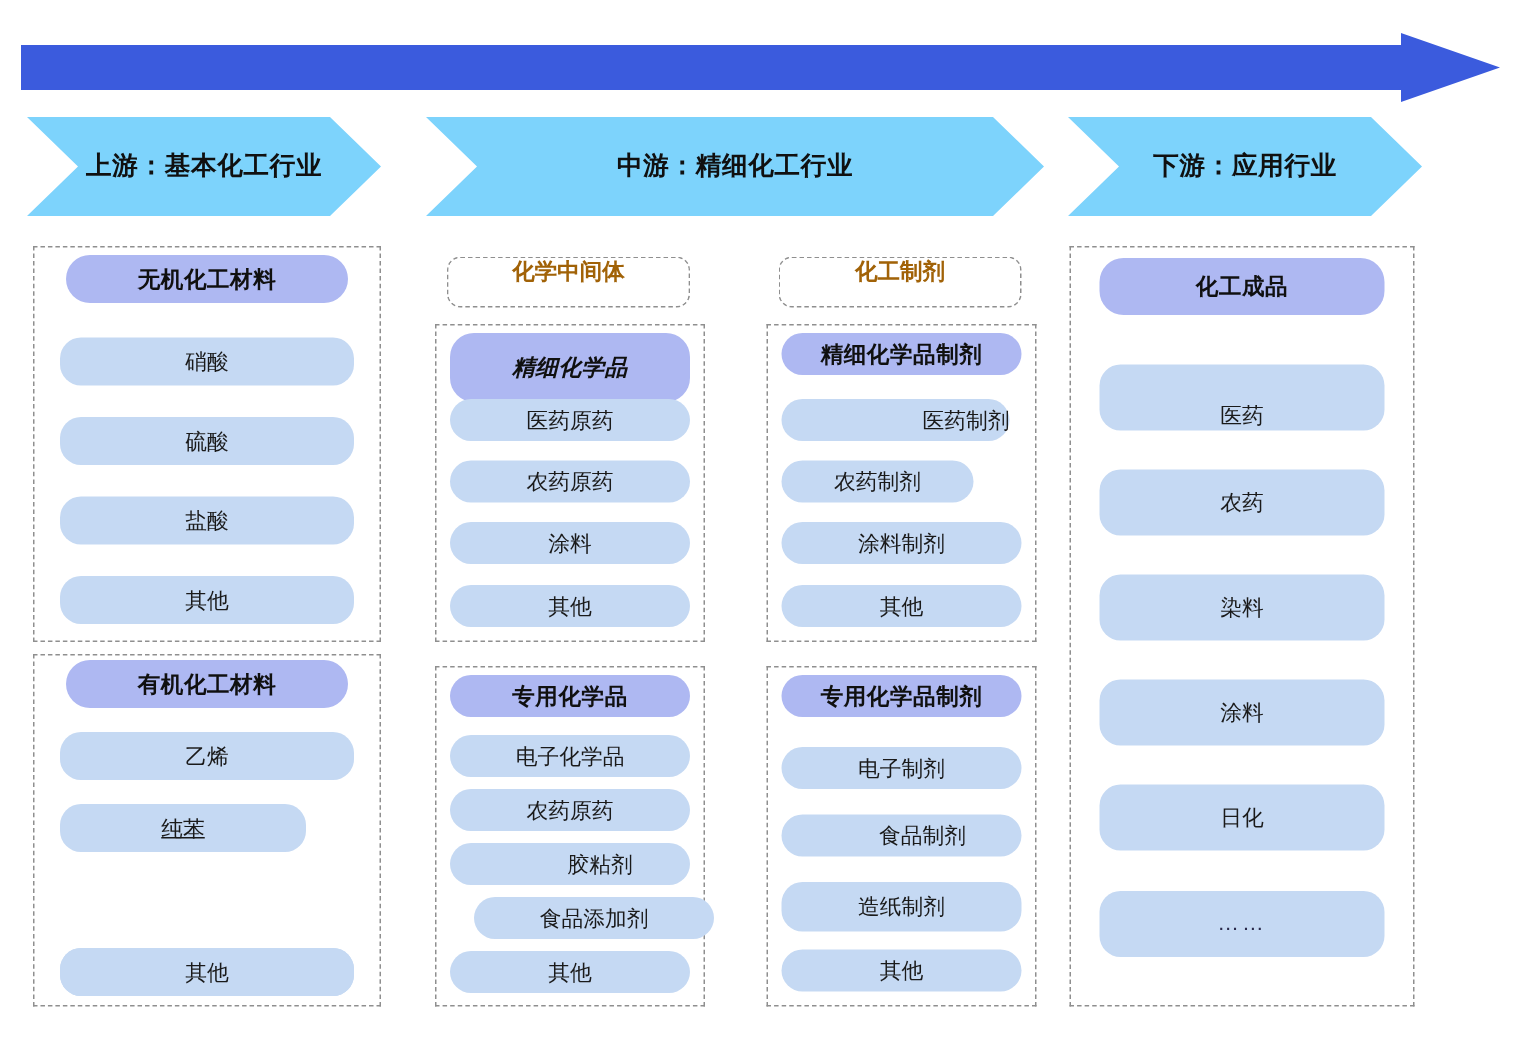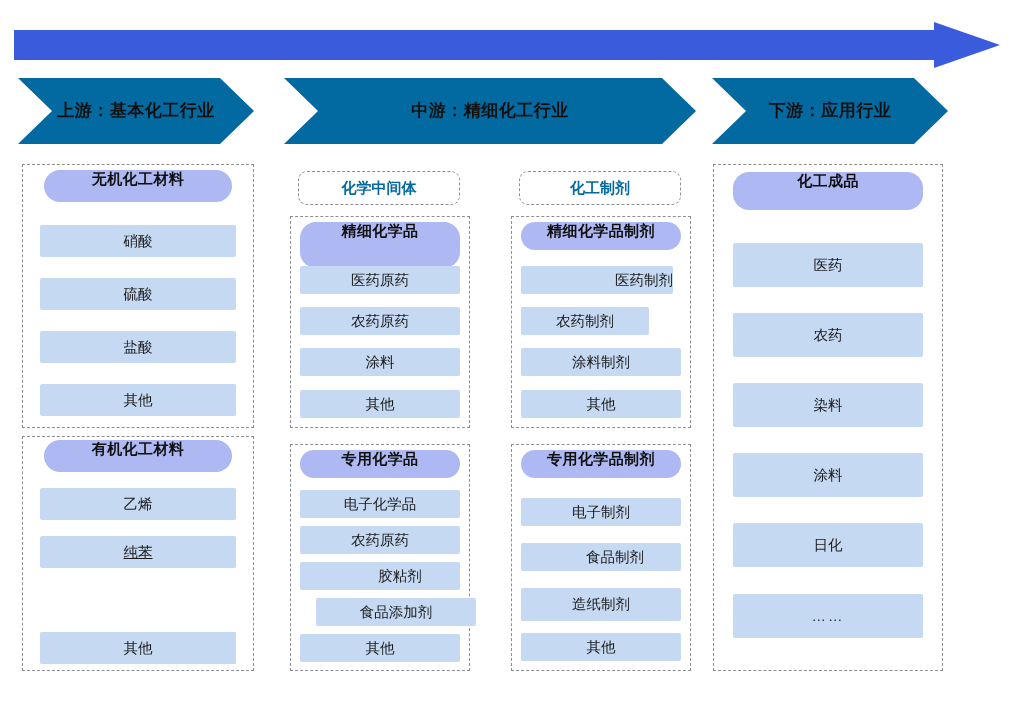--- a/index.html
+++ b/index.html
@@ -24,21 +24,21 @@
   }
   #top-arrow svg { display: block; width: 100%; height: 100%; }
 
   
   .chevron {
     position: absolute;
     display: flex;
     align-items: center;
     justify-content: center;
     text-align: center;
-    background: #0369a1;
+    background: #7dd3fc;
     color: #101010;
     font-weight: bold;
     font-size: 17px;
     line-height: 1.32;
     padding: 0 26px;
     letter-spacing: 0.5px;
   }
   .chevron.notch {
     clip-path: polygon(0 0, calc(100% - 34px) 0, 100% 50%, calc(100% - 34px) 100%, 0 100%, 34px 50%);
   }
@@ -52,43 +52,43 @@
     border: 1.6px dashed #8f8f8f;
     background: #ffffff;
   }
 
   
   .cap-box {
     position: absolute;
     border: 1.6px dashed #8f8f8f;
     border-radius: 9px;
     background: #ffffff;
-    display: flex; align-items: center; justify-content: center;
+    display: flex; align-items: flex-start; justify-content: center;
     font-weight: bold;
     font-size: 15px;
-    color: #0369a1;
+    color: #a16207;
   }
 
   
   .hpill {
     position: absolute;
     background: #aeb8f2;
     border-radius: 16px;
-    display: flex; align-items: flex-start; justify-content: center;
+    display: flex; align-items: center; justify-content: center;
     font-weight: bold;
     font-size: 15px;
     color: #101010;
     letter-spacing: 0.4px;
   }
 
   
   .ipill {
     position: absolute;
     background: #c5d9f3;
-    border-radius: 2px;
+    border-radius: 14px;
     display: flex; align-items: center; justify-content: center;
     font-size: 14.5px;
     font-weight: normal;
     color: #1a1a1a;
   }
   .ipill.dots { letter-spacing: 2px; color: #2a2a4a; }
 </style>
 </head>
 <body>
 
@@ -127,37 +127,37 @@
 </div>
 
 <div class="dbox" style="left:22px; top:436px; width:232px; height:235px;"></div>
 
 <div class="hpill" style="left:44px; top:440px; width:188px; height:32px;">
   <span>有机化工材料</span>
 </div>
 <div class="ipill" style="left:40px; top:488px; width:196px; height:32px;">
   <span>乙烯</span>
 </div>
-<div class="ipill" style="left:40px; top:536px; width:196px; height:32px;text-decoration:underline;">
+<div class="ipill" style="left:40px; top:536px; width:164px; height:32px;text-decoration:underline;">
   <span>纯苯</span>
 </div>
 <div class="ipill" style="left:40px; top:584px; width:196px; height:32px;margin-top:48px;">
   <span>精甲醇</span>
 </div>
 <div class="ipill" style="left:40px; top:632px; width:196px; height:32px;">
   <span>其他</span>
 </div>
 
 <div class="cap-box" style="left:298px; top:171px; width:162px; height:34px;">
   <span>化学中间体</span>
 </div>
 
 <div class="dbox" style="left:290px; top:216px; width:180px; height:212px;"></div>
 
-<div class="hpill" style="left:300px; top:222px; width:160px; height:46px;">
+<div class="hpill" style="left:300px; top:222px; width:160px; height:46px;font-style:italic;">
   <span>精细化学品</span>
 </div>
 <div class="ipill" style="left:300px; top:266px; width:160px; height:28px;">
   <span>医药原药</span>
 </div>
 <div class="ipill" style="left:300px; top:307px; width:160px; height:28px;">
   <span>农药原药</span>
 </div>
 <div class="ipill" style="left:300px; top:348px; width:160px; height:28px;">
   <span>涂料</span>
@@ -225,21 +225,21 @@
 </div>
 <div class="ipill" style="left:521px; top:633px; width:160px; height:28px;">
   <span>其他</span>
 </div>
 
 <div class="dbox" style="left:713px; top:164px; width:230px; height:507px;"></div>
 
 <div class="hpill" style="left:733px; top:172px; width:190px; height:38px;">
   <span>化工成品</span>
 </div>
-<div class="ipill" style="left:733px; top:243px; width:190px; height:44px;">
+<div class="ipill" style="left:733px; top:243px; width:190px; height:44px;align-items:flex-end;">
   <span>医药</span>
 </div>
 <div class="ipill" style="left:733px; top:313px; width:190px; height:44px;">
   <span>农药</span>
 </div>
 <div class="ipill" style="left:733px; top:383px; width:190px; height:44px;">
   <span>染料</span>
 </div>
 <div class="ipill" style="left:733px; top:453px; width:190px; height:44px;">
   <span>涂料</span>

